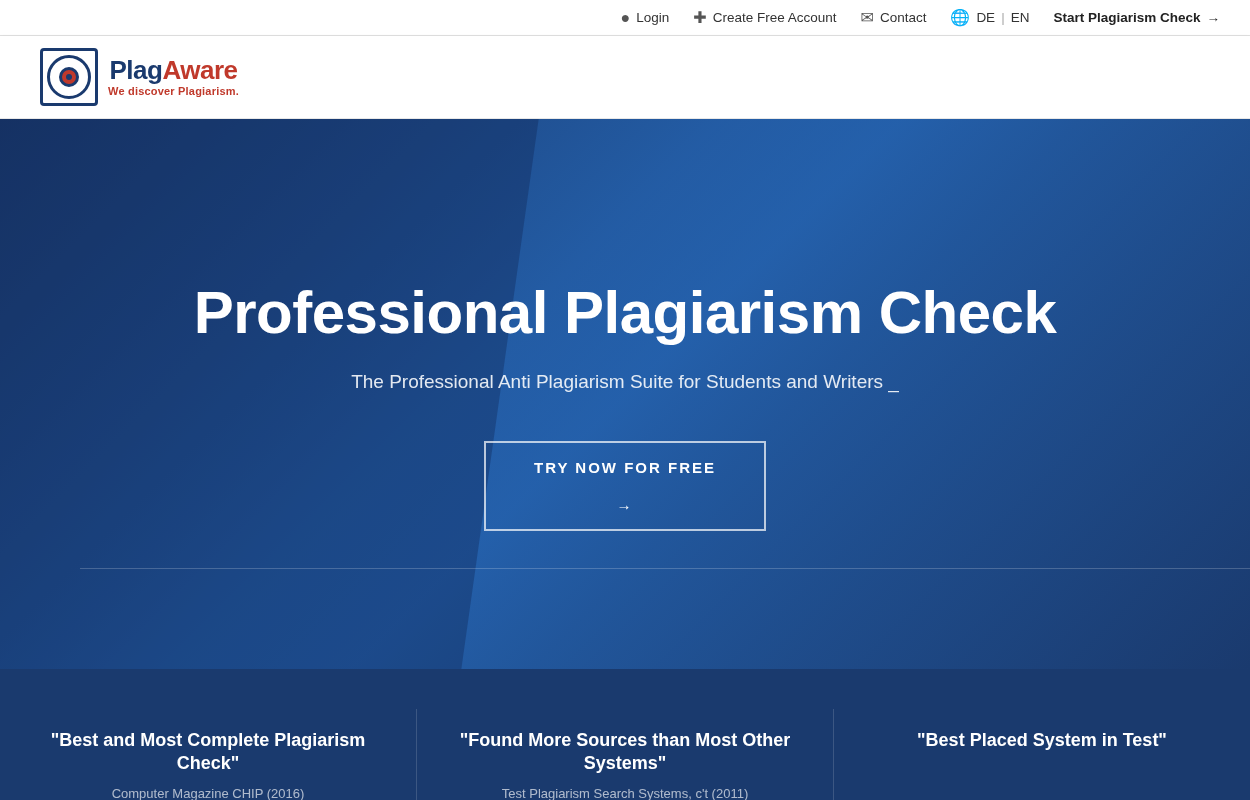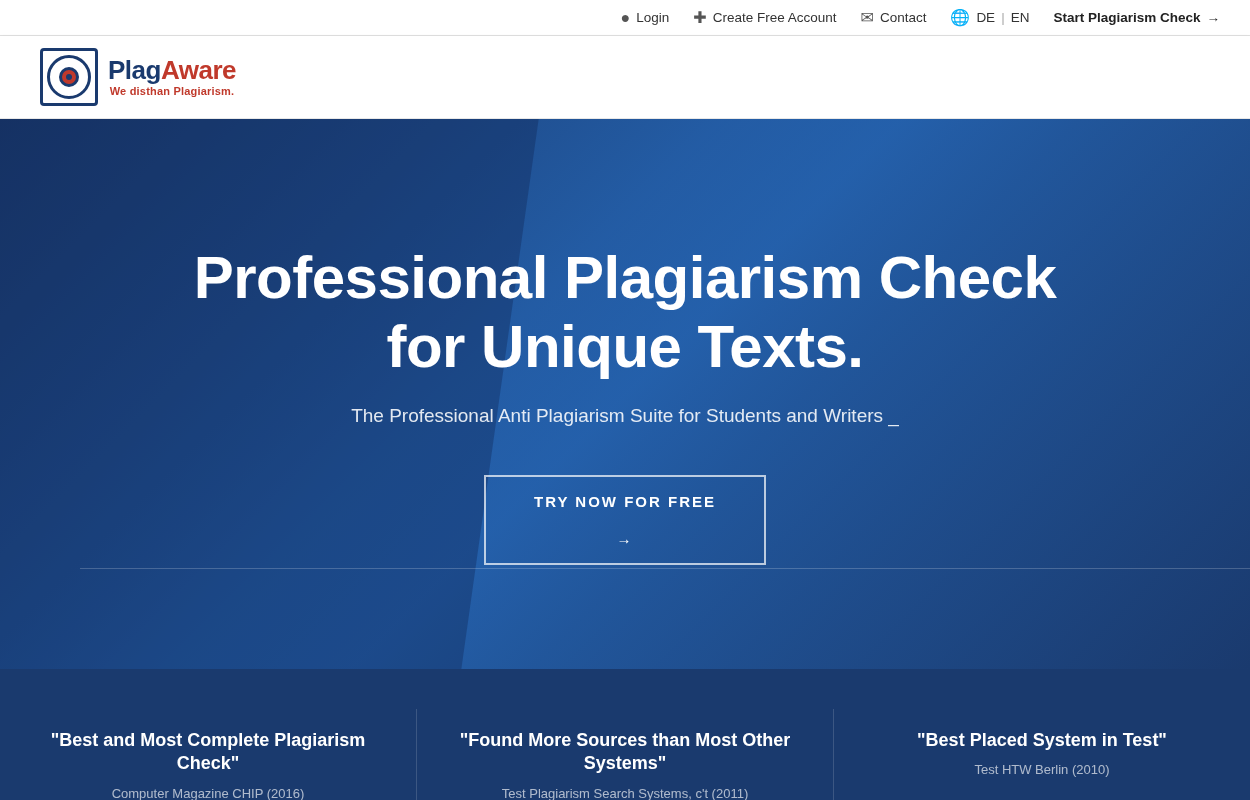--- a/index.html
+++ b/index.html
@@ -266,32 +266,31 @@
     <div class="logo-icon-wrapper">
       <div class="logo-icon-inner">
         <div class="logo-icon-dot"></div>
       </div>
     </div>
     <div class="logo-text-block">
       <div class="logo-text">
         <span class="logo-plag">Plag</span><span class="logo-aware">Aware</span>
       </div>
       <div class="logo-tagline">
-        <span>We dis</span><span>than</span><span> Plagiarism.</span>
+        <span>We dis</span><span>cover</span><span> Plagiarism.</span>
       </div>
     </div>
   </a>
 </nav>
 
 <section class="hero">
   <div class="hero-diagonal"></div>
   <div class="hero-content">
     <h1 class="hero-title">
       <span>Professional Plagiarism Check</span><br>
-      <span>for Unique Texts.</span>
     </h1>
     <p class="hero-subtitle">
       <span>The Professional Anti Plagiarism Suite for Students and Writers _</span>
     </p>
     <a class="hero-cta">
       <span>TRY NOW FOR FREE</span>
       <span>→</span>
     </a>
   </div>
   <div class="hero-divider"></div>
@@ -301,15 +300,14 @@
   <div class="testimonial">
     <div class="testimonial-quote">"Best and Most Complete Plagiarism Check"</div>
     <div class="testimonial-source">Computer Magazine CHIP (2016)</div>
   </div>
   <div class="testimonial">
     <div class="testimonial-quote">"Found More Sources than Most Other Systems"</div>
     <div class="testimonial-source">Test Plagiarism Search Systems, c't (2011)</div>
   </div>
   <div class="testimonial">
     <div class="testimonial-quote">"Best Placed System in Test"</div>
-    <div class="testimonial-source">Test HTW Berlin (2010)</div>
   </div>
 </section>
 
 </body></html>

